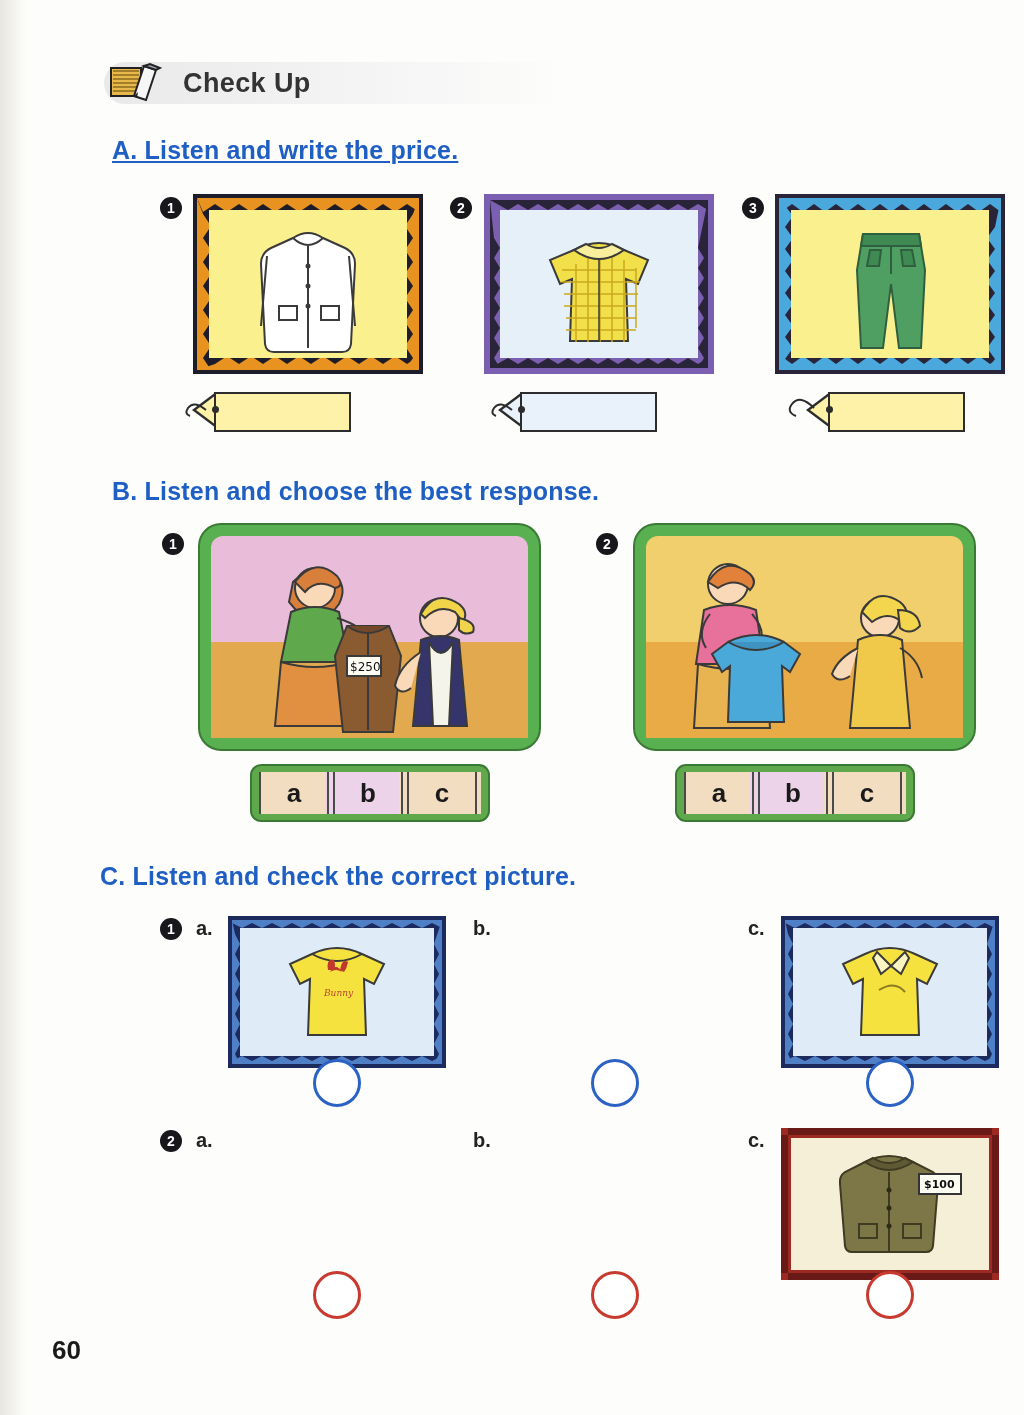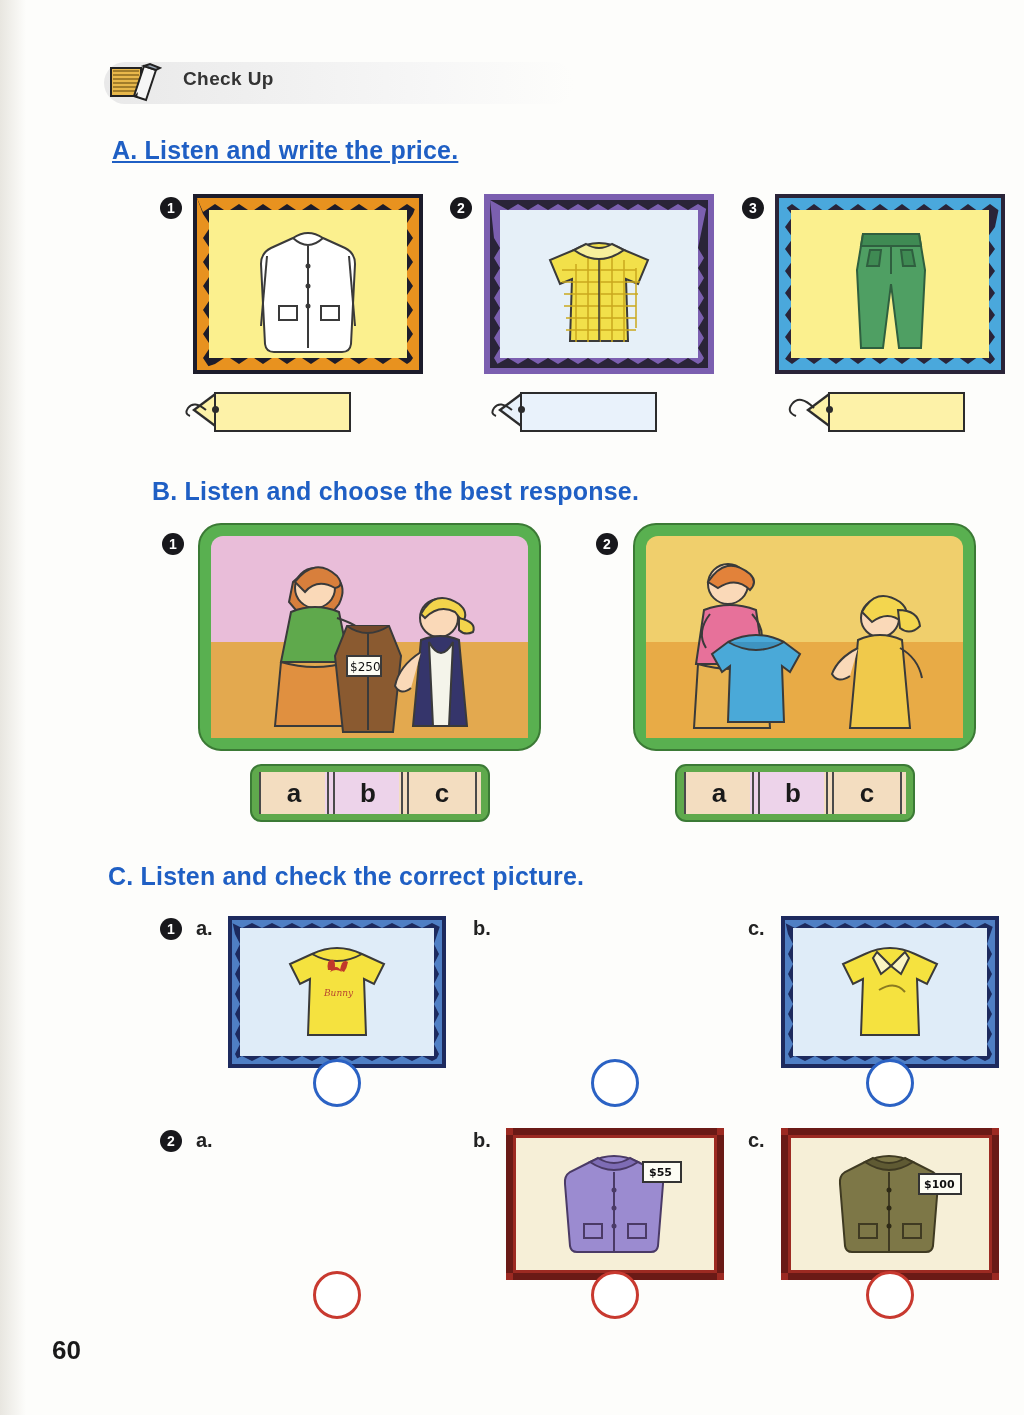--- a/index.html
+++ b/index.html
@@ -23,30 +23,30 @@
   .header{
     position:absolute;left:104px;top:62px;width:470px;height:42px;
     background:linear-gradient(to right,#e9e9e9,#f7f7f7 70%,#fdfdfb);
     border-radius:21px;
   }
   .book-icon{
     position:absolute;left:110px;top:62px;width:52px;height:40px;
   }
   .header-title{
     position:absolute;left:183px;top:68px;
-    font-size:19px;font-weight:bold;color:#333;letter-spacing:.4px;
+    font-size:27px;font-weight:bold;color:#333;letter-spacing:.4px;
   }
   
   .sec-head{
     position:absolute;
     font-size:25px;font-weight:bold;color:#1f5fc4;letter-spacing:.2px;
   }
   #headA{left:112px;top:136px;text-decoration:underline;}
-  #headB{left:112px;top:477px;margin-left:40px;}
-  #headC{left:108px;top:862px;}
+  #headB{left:112px;top:477px;}
+  #headC{left:100px;top:862px;}
 
   
   .num{
     position:absolute;width:22px;height:22px;border-radius:50%;
     background:#18181c;color:#fff;font-size:14px;font-weight:bold;
     display:flex;align-items:center;justify-content:center;
   }
   .letter{
     position:absolute;font-size:20px;color:#222;font-weight:bold;
   }
@@ -361,43 +361,20 @@
       </g>
     </svg>
   </div>
   <div class="circle" style="left:866px;top:1059px;"></div>
 
   <div class="num" style="left:160px;top:1130px;">2</div>
   <div class="letter" style="left:196px;top:1129px;">a.</div>
   <div class="circle red" style="left:313px;top:1271px;"></div>
 
   <div class="letter" style="left:473px;top:1129px;">b.</div>
-  <div class="frameC" style="left:506px;top:1128px;">
-    <svg width="218" height="152" viewBox="0 0 218 152">
-      <rect width="218" height="152" fill="#9c2a22"></rect>
-      <g fill="#6a1a16">
-        <path d="M0 0 h218 v7 h-218 Z M0 145 h218 v7 h-218 Z M0 0 v152 h7 v-152 Z M211 0 v152 h7 v-152 Z"></path>
-      </g>
-      <rect x="10" y="10" width="198" height="132" fill="#f6efd7"></rect>
-      <g stroke="#4a3a66" stroke-width="2">
-        <path d="M84 34 q24 -12 48 0 l20 10 q6 4 5 12 l-5 62 q-1 6 -7 6 h-74 q-6 0 -7 -6 l-5 -62 q-1 -8 5 -12 Z" fill="#9b8bd0"></path>
-        <path d="M84 34 q24 16 48 0 l-8 -4 q-16 10 -32 0 Z" fill="#7e6cb5"></path>
-        <path d="M108 44 v80" fill="none"></path>
-        <circle cx="108" cy="62" r="2.5" fill="#4a3a66" stroke="none"></circle>
-        <circle cx="108" cy="80" r="2.5" fill="#4a3a66" stroke="none"></circle>
-        <circle cx="108" cy="98" r="2.5" fill="#4a3a66" stroke="none"></circle>
-        <rect x="78" y="96" width="18" height="14" fill="none"></rect>
-        <rect x="122" y="96" width="18" height="14" fill="none"></rect>
-      </g>
-      <g>
-        <rect x="137" y="34" width="38" height="20" fill="#fdfdf4" stroke="#333" stroke-width="2"></rect>
-        <text x="143" y="48" font-family="DejaVu Sans, sans-serif" font-size="11" font-weight="bold" fill="#111">$55</text>
-      </g>
-    </svg>
-  </div>
   <div class="circle red" style="left:591px;top:1271px;"></div>
 
   <div class="letter" style="left:748px;top:1129px;">c.</div>
   <div class="frameC" style="left:781px;top:1128px;">
     <svg width="218" height="152" viewBox="0 0 218 152">
       <rect width="218" height="152" fill="#9c2a22"></rect>
       <g fill="#6a1a16">
         <path d="M0 0 h218 v7 h-218 Z M0 145 h218 v7 h-218 Z M0 0 v152 h7 v-152 Z M211 0 v152 h7 v-152 Z"></path>
       </g>
       <rect x="10" y="10" width="198" height="132" fill="#f6efd7"></rect>

